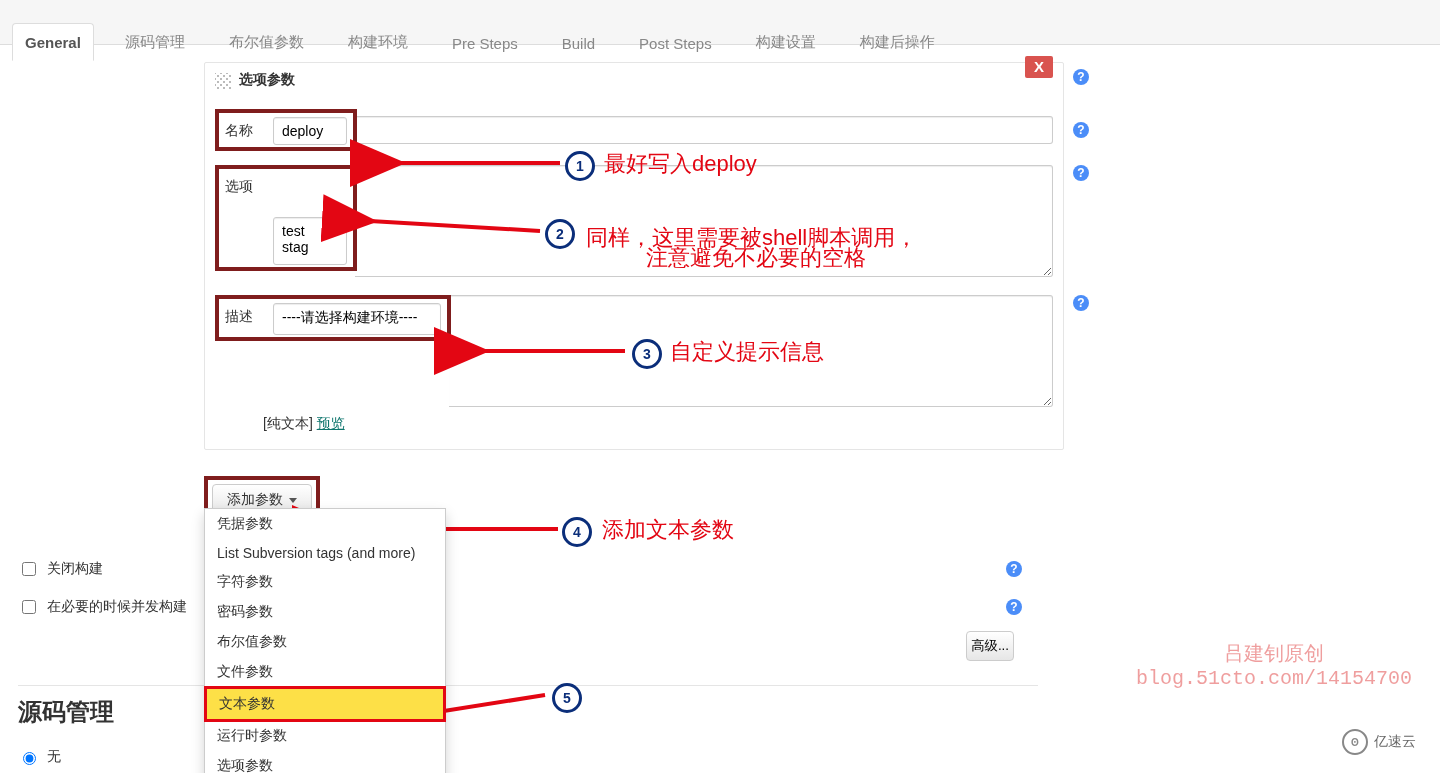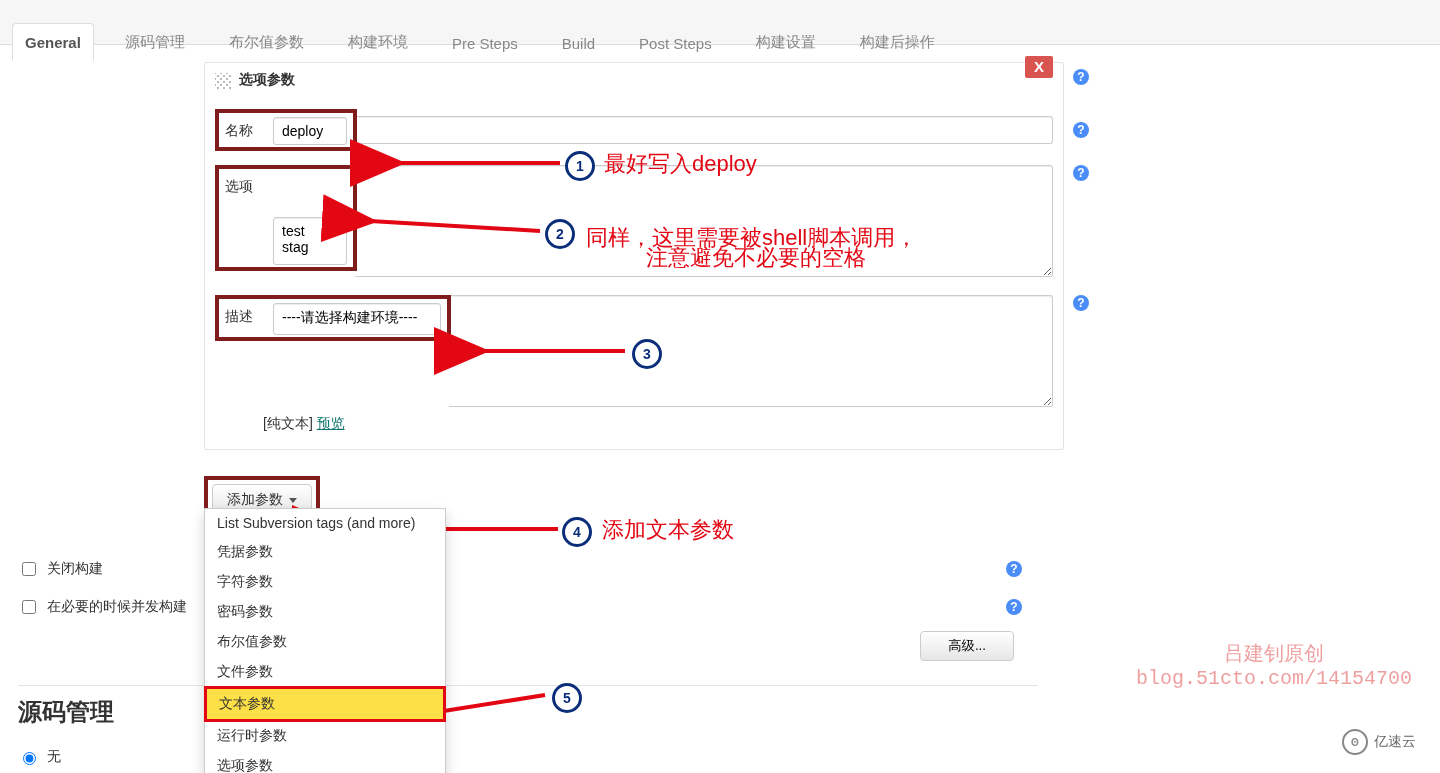--- a/index.html
+++ b/index.html
@@ -184,21 +184,21 @@
     display: flex;
     align-items: center;
     gap: 8px;
     padding: 6px 0;
   }
   .checkbox-row input { width: 14px; height: 14px; }
   .adv-btn {
     border: 1px solid #ccc;
     background: linear-gradient(#fff,#e6e6e6);
     border-radius: 4px;
-    padding: 5px 27px;
+    padding: 5px 4px;
     cursor: pointer;
     float: right;
     margin-right: 24px;
   }
   hr.section-sep {
     border: none;
     border-top: 1px solid #e5e5e5;
     margin: 24px 0 10px 0;
     width: 1020px;
   }
@@ -339,22 +339,22 @@
 
   <div class="add-param-wrap" style="margin-top:16px;">
     <span class="red-box-cell" style="padding:4px;">
       <span class="add-param-btn">
         <span>添加参数</span>
         <span class="caret-down"></span>
       </span>
     </span>
 
     <div class="dropdown-menu" id="dropdown-menu">
+        <div class="menu-item">凭据参数</div>
         <div class="menu-item">List Subversion tags (and more)</div>
-        <div class="menu-item">凭据参数</div>
         <div class="menu-item">字符参数</div>
         <div class="menu-item">密码参数</div>
         <div class="menu-item">布尔值参数</div>
         <div class="menu-item">文件参数</div>
         <div style="border: 3px solid rgb(227, 6, 19); margin: -1px;">
           <div class="menu-item selected">文本参数</div>
         </div>
         <div class="menu-item">运行时参数</div>
         <div class="menu-item">选项参数</div>
       </div>
@@ -402,20 +402,21 @@
   </svg>
   <div class="anno-layer">
     <div class="anno-num" style="left:565px; top:106px;">1</div>
     <div class="anno-text" style="left:604px; top:104px;">最好写入deploy</div>
 
     <div class="anno-num" style="left:545px; top:174px;">2</div>
     <div class="anno-text" style="left:586px; top:178px;">同样，这里需要被shell脚本调用，</div>
     <div class="anno-text" style="left:646px; top:198px;">注意避免不必要的空格</div>
 
     <div class="anno-num" style="left:632px; top:294px;">3</div>
+    <div class="anno-text" style="left:670px; top:292px;">自定义提示信息</div>
 
     <div class="anno-num" style="left:562px; top:472px;">4</div>
     <div class="anno-text" style="left:602px; top:470px;">添加文本参数</div>
 
     <div class="anno-num" style="left:552px; top:638px;">5</div>
   </div>
 </div>
 
 <div class="watermark">
   <div>吕建钊原创</div>

